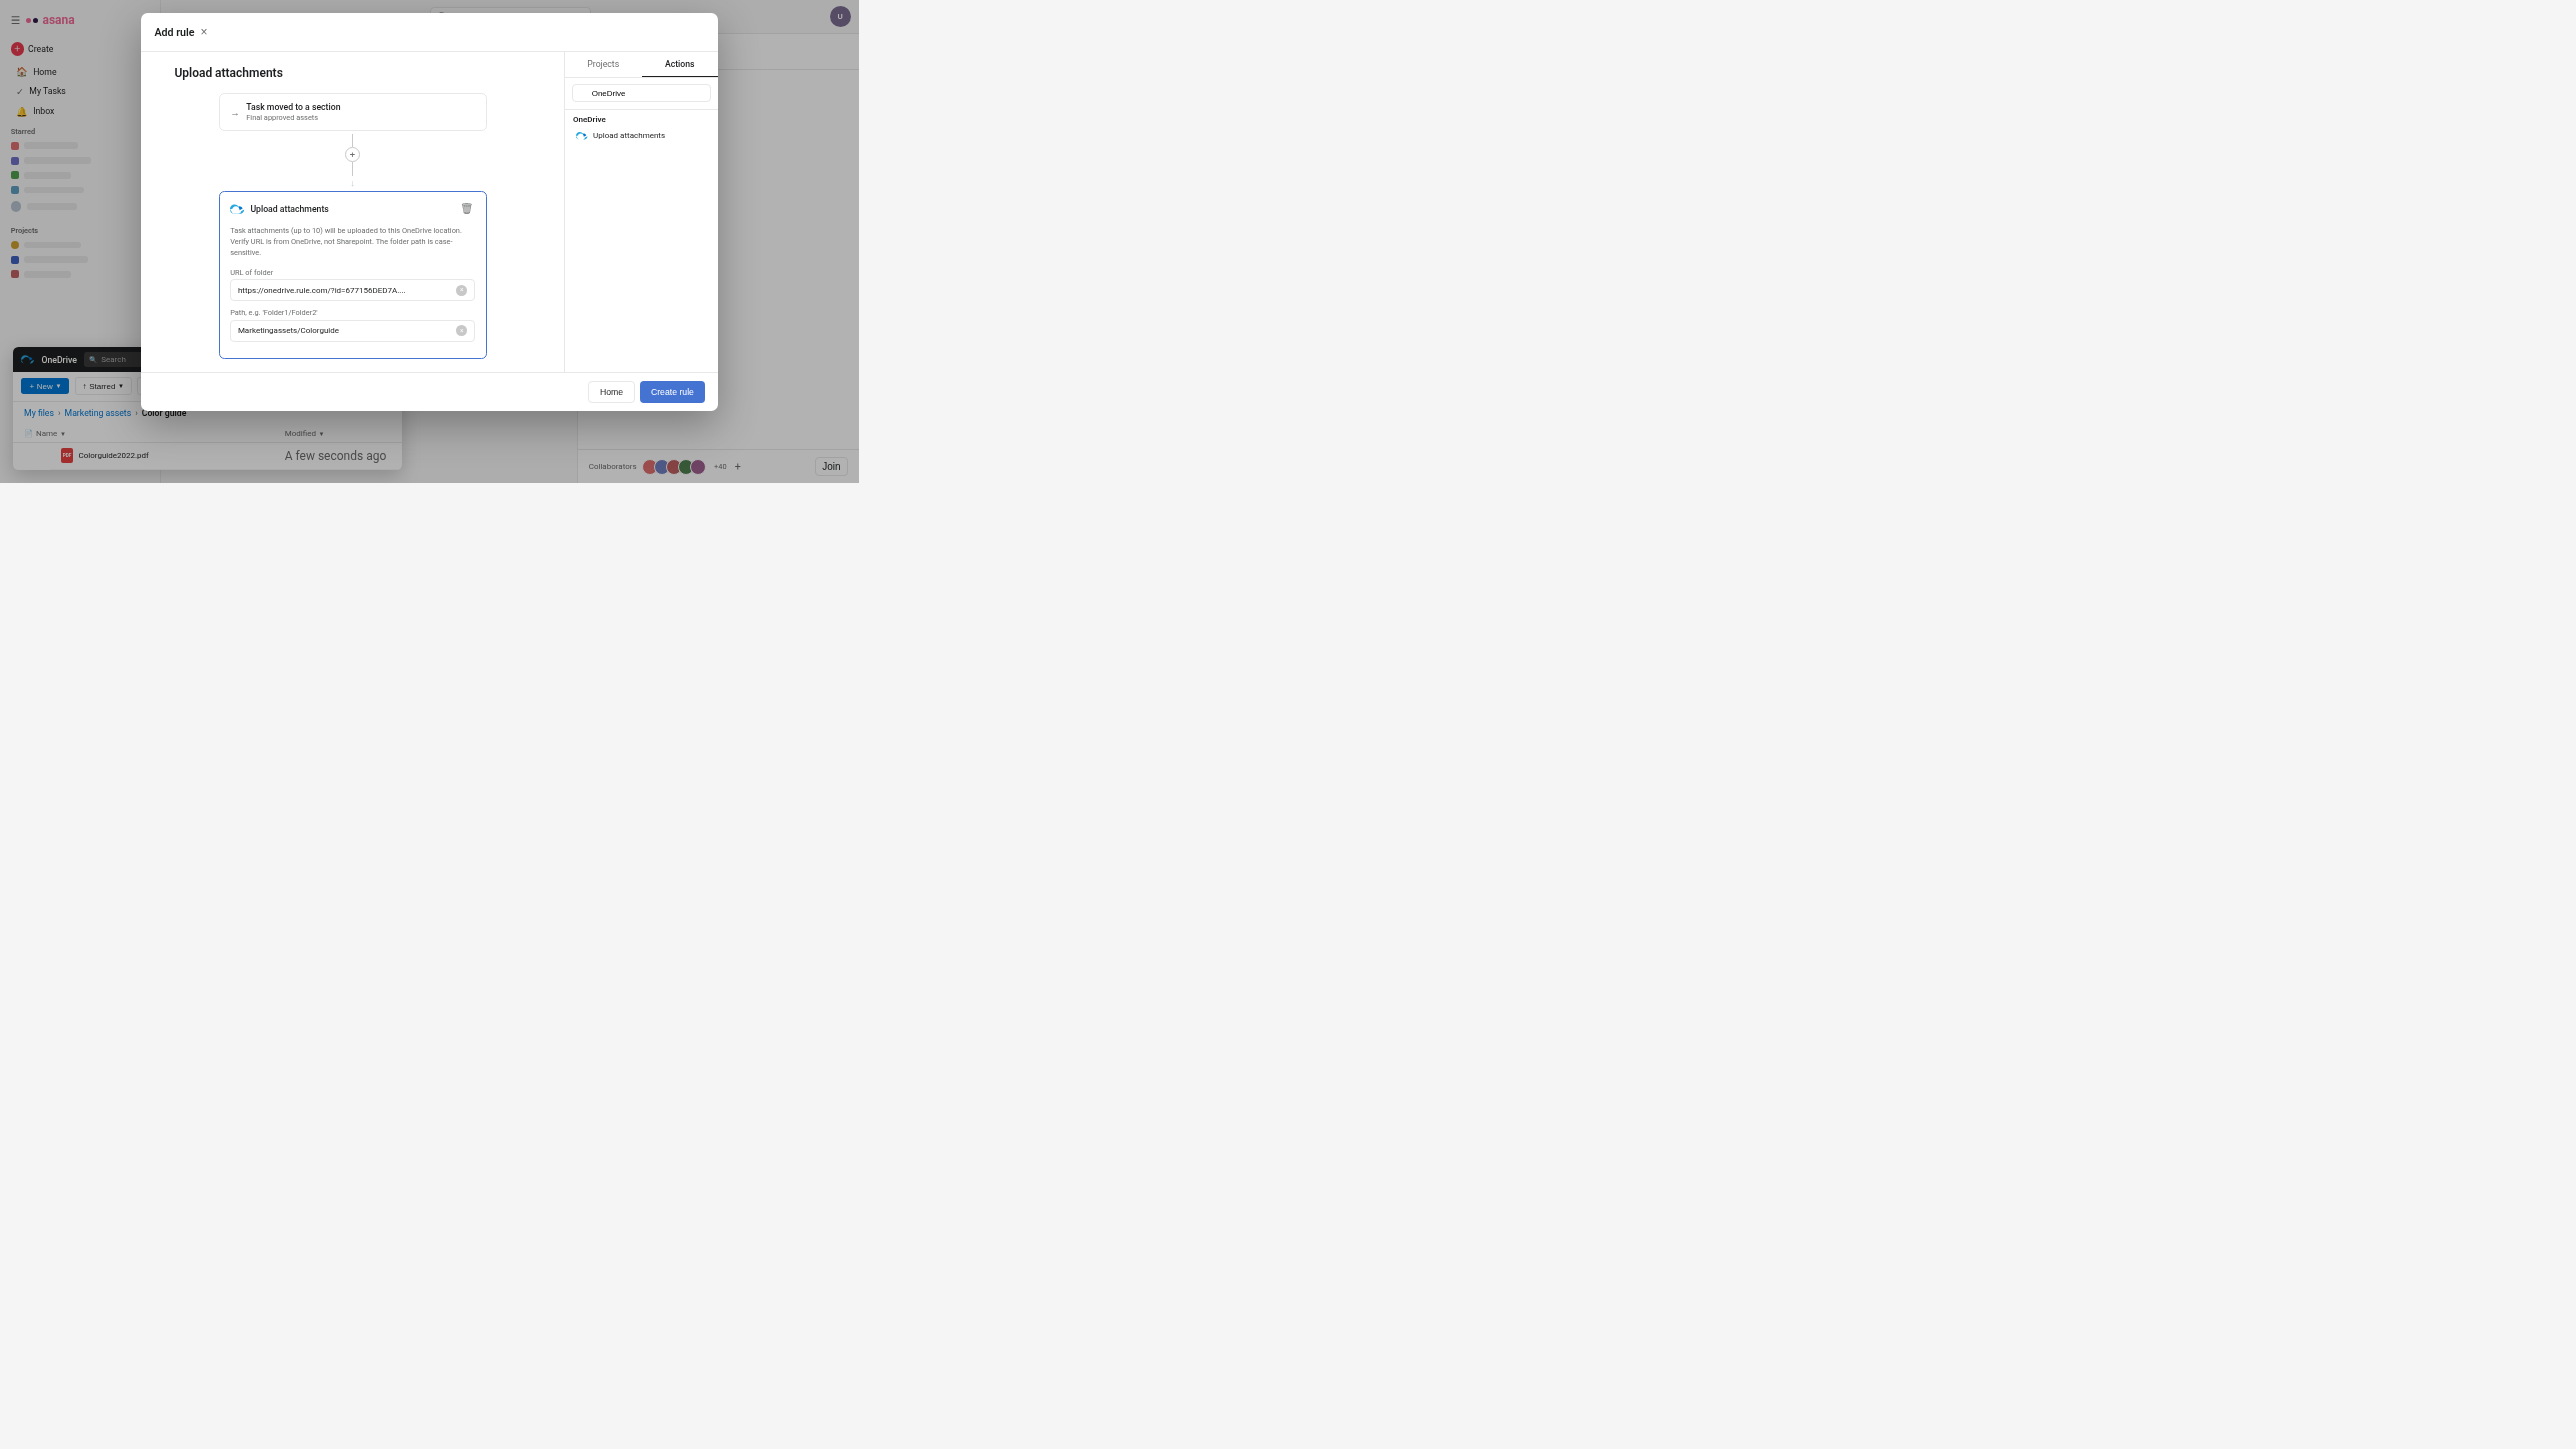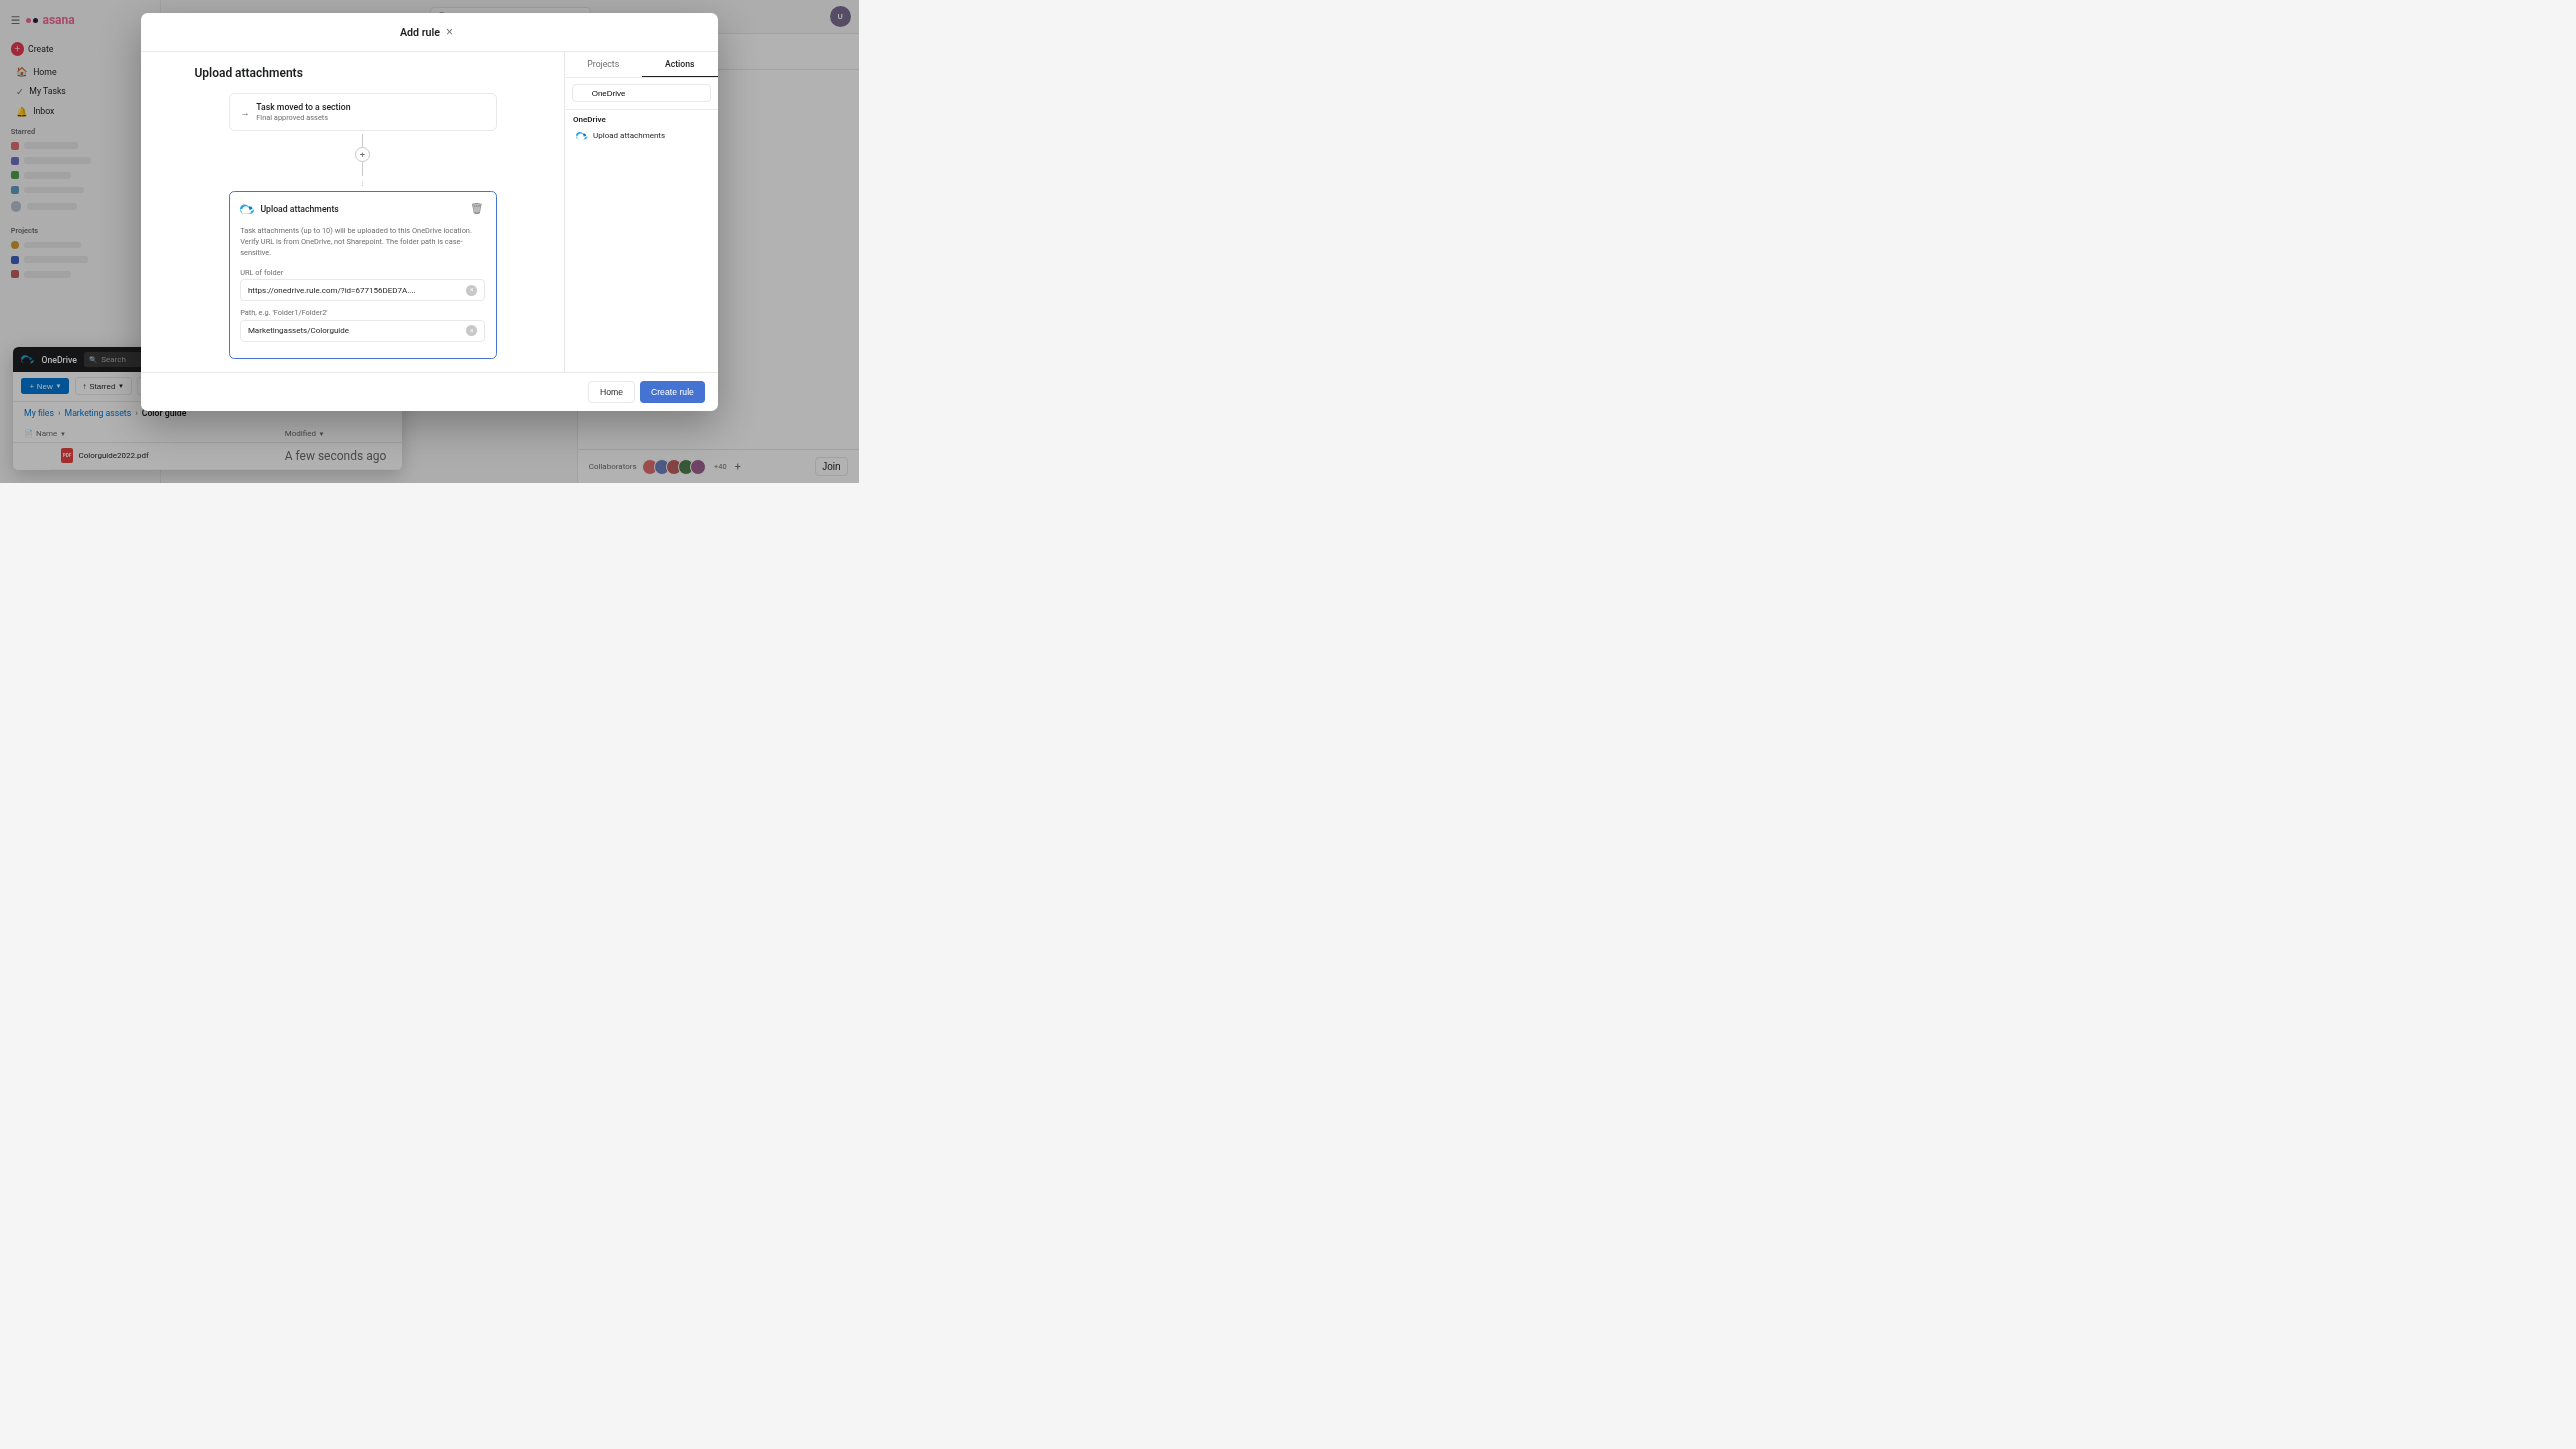--- a/index.html
+++ b/index.html
@@ -369,21 +369,21 @@
       width: 577px;
       max-height: 429px;
       box-shadow: 0 13.4px 40px rgba(0,0,0,0.3);
       display: flex;
       flex-direction: column;
       overflow: hidden;
     }
     .dialog-header {
       display: flex;
       align-items: center;
-      justify-content: center;
+      justify-content: flex-start;
       padding: 9.4px 13.4px;
       border-bottom: 0.7px solid #e8e8e8;
     }
     .dialog-title {
       font-size: 10.7px;
       font-weight: 600;
       color: #1e1f21;
     }
     .close-btn {
       width: 19px; height: 19px;
@@ -424,21 +424,20 @@
       background: none;
       border: none;
       font-size: 8px;
       color: #6d6e6f;
       cursor: pointer;
     }
     .dialog-body {
       display: flex;
       flex: 1;
       overflow: hidden;
-      padding-left: 20px;
     }
     .dialog-main {
       flex: 1;
       padding: 13.4px;
       overflow-y: auto;
       display: flex;
       flex-direction: column;
       align-items: center;
     }
     .dialog-panel-title {

